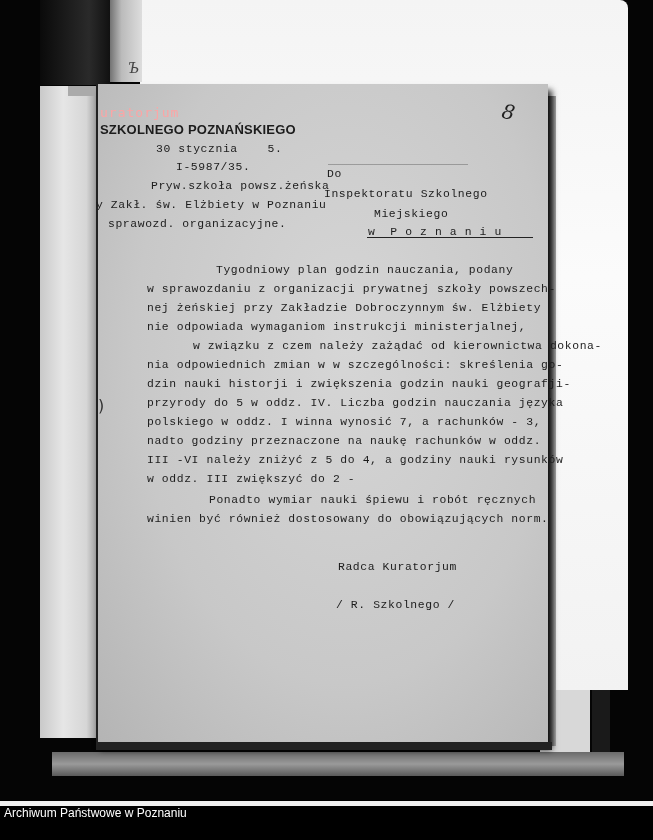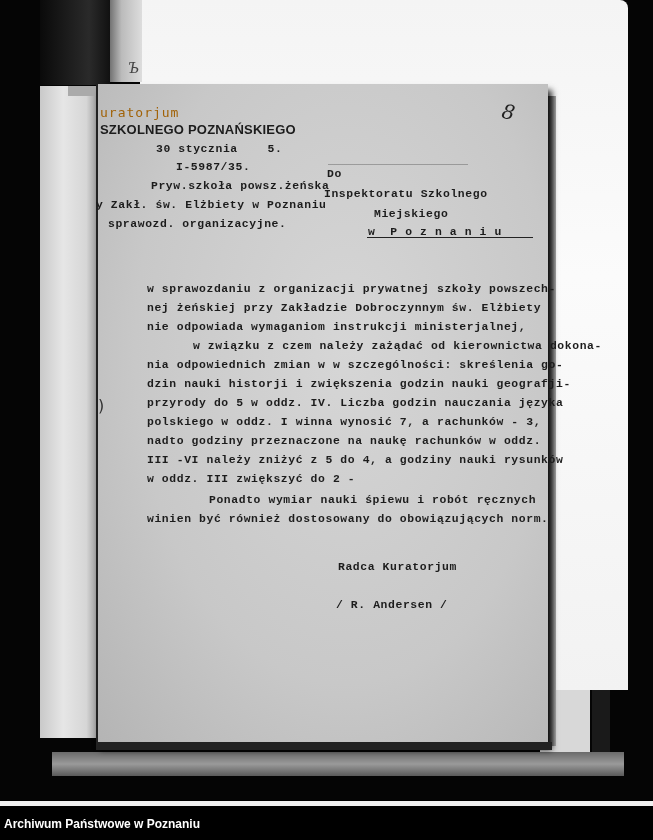--- a/index.html
+++ b/index.html
@@ -22,31 +22,31 @@
   .right-dark { position: absolute; left: 592px; top: 690px; width: 18px; height: 62px; background: #1a1a1a; }
   .bottom-board { position: absolute; left: 52px; top: 752px; width: 572px; height: 24px;
     background: linear-gradient(180deg, #6a6a6a 0%, #9a9a9a 50%, #5a5a5a 100%); }
   .page { position: absolute; left: 96px; top: 84px; width: 450px; height: 660px;
     background: radial-gradient(ellipse at 55% 40%, #d6d6d6 0%, #c8c8c8 60%, #b4b4b4 100%);
     border-left: 2px solid #222; box-shadow: 4px 6px 6px rgba(0,0,0,0.8); }
   .page-shadow-right { position: absolute; left: 546px; top: 96px; width: 10px; height: 650px;
     background: linear-gradient(90deg, #333, #777 60%, #aaa); }
   .page-bottom-shadow { position: absolute; left: 96px; top: 742px; width: 456px; height: 8px; background: #222; }
 
-  .t { position: absolute; color: #1c1c1c; font-size: 11.4px; letter-spacing: 0.6px; white-space: pre; font-weight: bold; }
-  .hdr-1 { left: 100px; top: 105px; font-family: "DejaVu Sans Mono", monospace; font-weight: normal; font-size: 13px; color: #a16207; letter-spacing: 1px; }
+  .t { position: absolute; color: #1c1c1c; font-size: 11.4px; letter-spacing: 0.6px; white-space: pre; font-weight: normal; }
+  .hdr-1 { left: 100px; top: 105px; font-family: "DejaVu Sans Mono", monospace; font-weight: normal; font-size: 13px; color: #fca5a5; letter-spacing: 1px; }
   .hdr-2 { left: 100px; top: 122px; font-family: "Liberation Sans", sans-serif; font-size: 13px; letter-spacing: 0.2px; font-weight: bold; }
   .pagenum { position: absolute; left: 502px; top: 100px; font-family: "DejaVu Serif", serif; font-style: italic; font-size: 20px; color: #222; transform: rotate(12deg); }
   .underline-dest { position: absolute; left: 367px; top: 237px; width: 166px; height: 1px; background: #222; }
   .rule-top { position: absolute; left: 328px; top: 164px; width: 140px; height: 1px; background: rgba(60,60,60,0.35); }
   .margin-mark { position: absolute; left: 98px; top: 396px; font-size: 16px; color: #333; font-family: "DejaVu Sans", sans-serif; }
 
   .footer-line { position: absolute; left: 0; top: 801px; width: 653px; height: 5px; background: #f0f0f0; }
   .footer { position: absolute; left: 0; top: 806px; width: 653px; height: 34px; background: #000; }
-  .footer-text { position: absolute; left: 4px; top: 11px; color: #fff; font-family: "Liberation Sans", sans-serif; font-size: 12px; font-weight: bold; }
+  .footer-text { position: absolute; left: 4px; top: 0; color: #fff; font-family: "Liberation Sans", sans-serif; font-size: 12px; font-weight: normal; }
 </style>
 </head>
 <body>
 
 <div class="scan">
   <div class="back-sheet"></div>
   <div class="back-sheet-edge"></div>
   <div class="back-sheet-mark">Ъ</div>
   <div class="dark-left"></div>
   <div class="fold-left"></div>
@@ -70,36 +70,37 @@
   <div class="t" style="left:128px; top:180px;padding-left:23px;">Pryw.szkoła powsz.żeńska</div>
   <div class="t" style="left:96px; top:199px;">y Zakł. św. Elżbiety w Poznaniu</div>
   <div class="t" style="left:108px; top:218px;">sprawozd. organizacyjne.</div>
 
   <div class="t" style="left:327px; top:168px;">Do</div>
   <div class="t" style="left:324px; top:188px;">Inspektoratu Szkolnego</div>
   <div class="t" style="left:374px; top:208px;">Miejskiego</div>
   <div class="t" style="left:368px; top:226px;">w  P o z n a n i u</div>
   <div class="underline-dest"></div>
 
+  <div class="t" style="left:216px; top:264px;">Tygodniowy plan godzin nauczania, podany</div>
   <div class="t" style="left:147px; top:283px;">w sprawozdaniu z organizacji prywatnej szkoły powszech-</div>
   <div class="t" style="left:147px; top:321px;">nie odpowiada wymaganiom instrukcji ministerjalnej,</div>
   <div class="t" style="left:147px; top:302px;">nej żeńskiej przy Zakładzie Dobroczynnym św. Elżbiety</div>
   <div class="t" style="left:147px; top:340px;margin-left:46px;">w związku z czem należy zażądać od kierownictwa dokona-</div>
   <div class="t" style="left:147px; top:359px;">nia odpowiednich zmian w w szczególności: skreślenia go-</div>
   <div class="t" style="left:147px; top:378px;">dzin nauki historji i zwiększenia godzin nauki geografji-</div>
   <div class="t" style="left:147px; top:397px;">przyrody do 5 w oddz. IV. Liczba godzin nauczania języka</div>
   <div class="t" style="left:147px; top:416px;">polskiego w oddz. I winna wynosić 7, a rachunków - 3,</div>
   <div class="t" style="left:147px; top:435px;">nadto godziny przeznaczone na naukę rachunków w oddz.</div>
   <div class="t" style="left:147px; top:454px;">III -VI należy zniżyć z 5 do 4, a godziny nauki rysunków</div>
   <div class="t" style="left:147px; top:473px;">w oddz. III zwiększyć do 2 -</div>
   <div class="t" style="left:209px; top:494px;">Ponadto wymiar nauki śpiewu i robót ręcznych</div>
   <div class="t" style="left:147px; top:513px;">winien być również dostosowany do obowiązujących norm.</div>
 
   <div class="margin-mark">)</div>
 
   <div class="t" style="left:338px; top:561px;">Radca Kuratorjum</div>
-  <div class="t" style="left:336px; top:599px;">/ R. Andersen /</div>
+  <div class="t" style="left:336px; top:599px;">/ R. Szkolnego /</div>
 </div>
 
 <div class="footer-line"></div>
 <div class="footer">
   <div class="footer-text">Archiwum Państwowe w Poznaniu</div>
 </div>
 
 </body></html>

